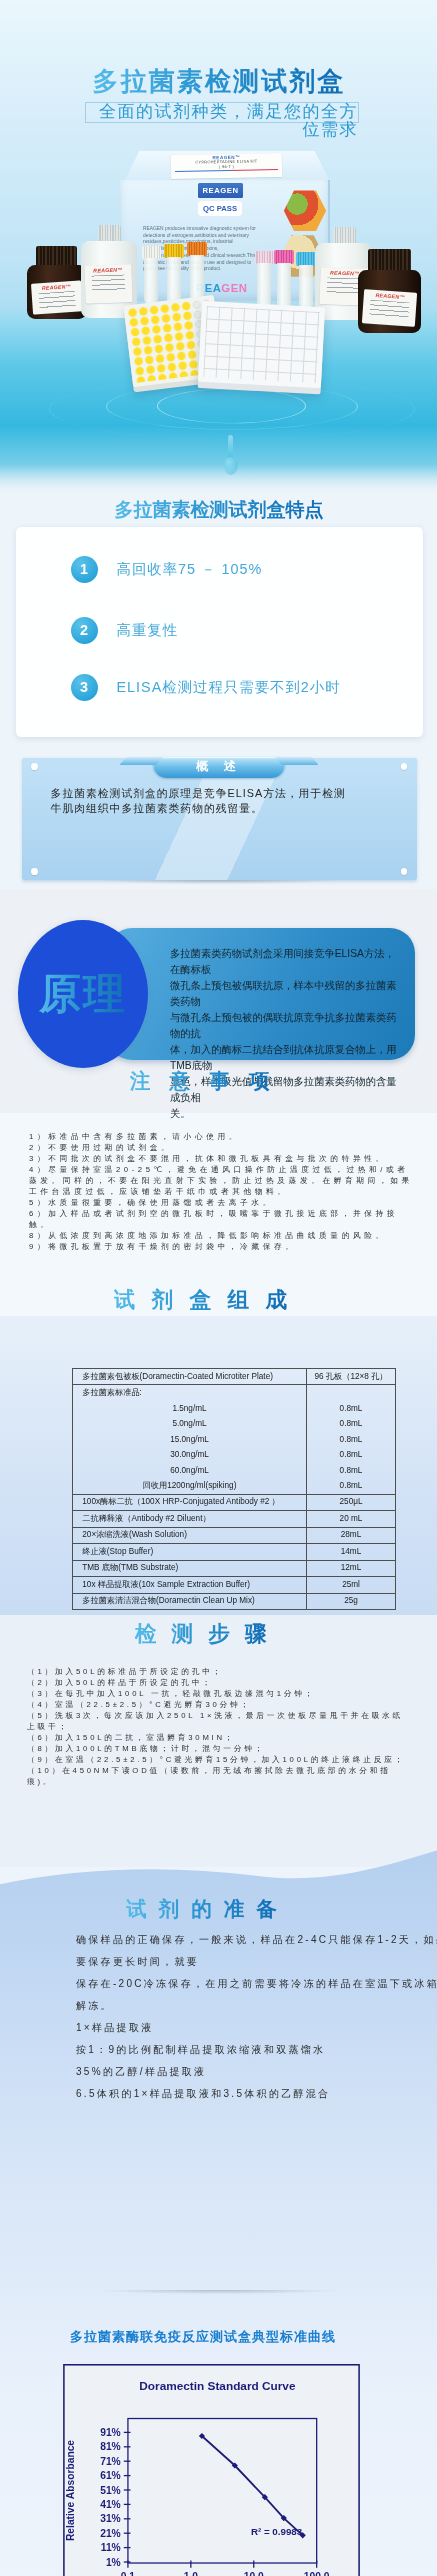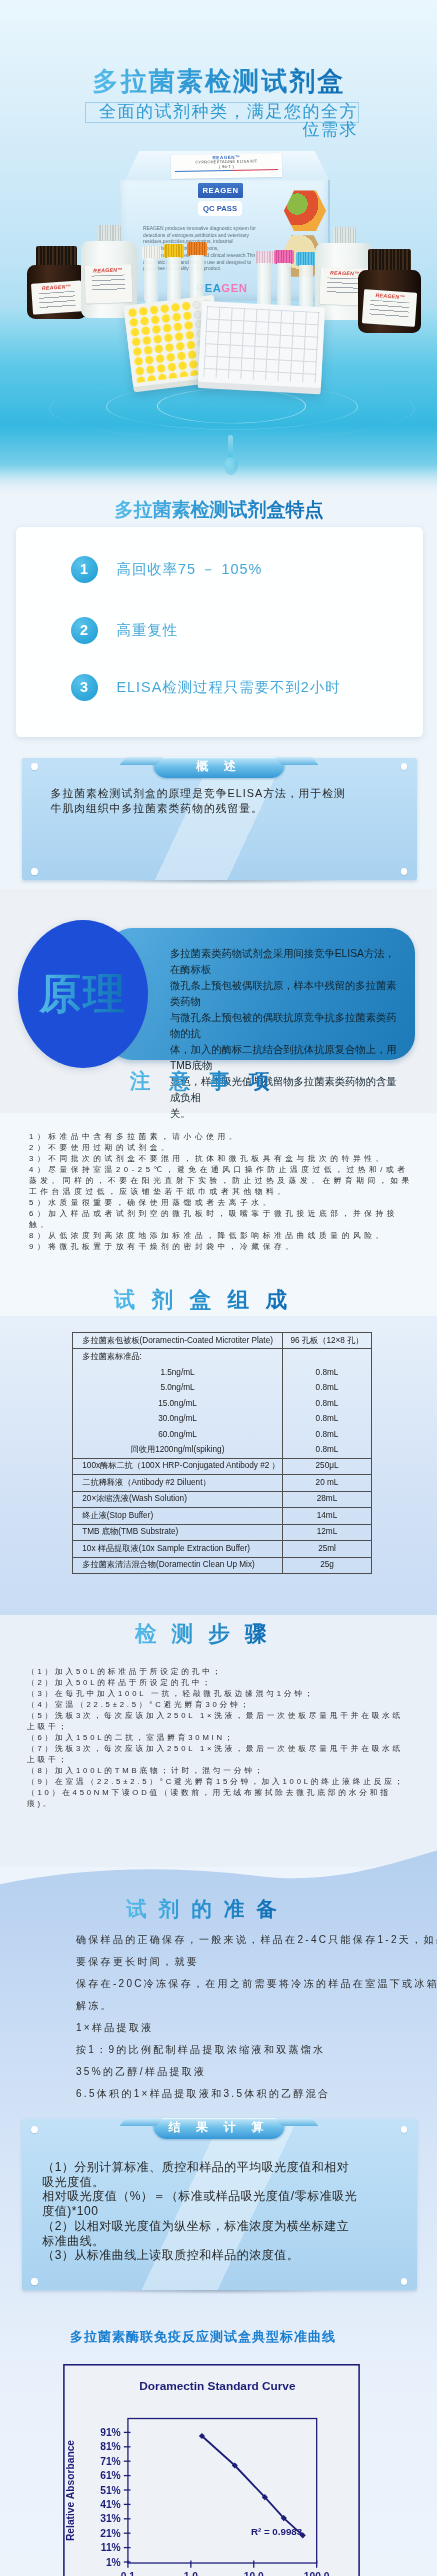--- a/index.html
+++ b/index.html
@@ -123,21 +123,21 @@
   .h-prep{top:1895px;font-size:20.6px;letter-spacing:3.1px;}
   .h-curve{top:2328px;font-size:13px;font-weight:bold;color:#1b7fd0;letter-spacing:1px;}
 
   
   .notes-list{left:29px;top:1131px;width:387px;}
   .steps-list{left:27px;top:1666px;width:385px;}
   .note-line{margin:0;font-size:7.7px;letter-spacing:3.6px;line-height:11px;color:#2f2f2f;}
   .step-line{margin:0;font-size:7.7px;letter-spacing:2.8px;line-height:11px;color:#2f2f2f;}
 
   
-  .comp-table{left:72px;top:1332px;width:300px;border-collapse:collapse;}
+  .comp-table{left:72px;top:1368px;width:324px;border-collapse:collapse;}
   .comp-table td{border:0.8px solid #4f4f4f;font-size:8.2px;color:#1c1c1c;padding:2.6px 2.1px 2.6px 9.3px;line-height:10.3px;}
   .comp-table .c-qty{width:89px;text-align:center;padding:2.6px 1px;}
   .t-grouphead td,.t-center td{border-top:none;border-bottom:none;}
   .t-center .c-name{text-align:center;padding-left:2.1px;}
 
   
   .prep-text{left:28px;top:1929px;width:384px;font-size:10px;line-height:22px;letter-spacing:2.3px;color:#2c2c2c;white-space:pre-line;margin-left:48px;}
 
   
   .chart-frame{left:63px;top:2364px;width:297px;height:234px;}
@@ -402,50 +402,35 @@
 
   <div class="abs sec-heading h-steps"><span class="grad">检 测 步 骤</span></div>
   <div class="abs steps-list">
 
   <p class="step-line">（1）加入50L的标准品于所设定的孔中；</p>
       <p class="step-line">（2）加入50L的样品于所设定的孔中；</p>
       <p class="step-line">（3）在每孔中加入100L 一抗，轻敲微孔板边缘混匀1分钟；</p>
       <p class="step-line">（4）室温（22.5±2.5）°C避光孵育30分钟；</p>
       <p class="step-line">（5）洗板3次，每次应该加入250L 1×洗液，最后一次使板尽量甩干并在吸水纸上吸干；</p>
       <p class="step-line">（6）加入150L的二抗，室温孵育30MIN；</p>
-      <p class="step-line">（7）洗板3次，每次应该加入250L 1×洗液，最后一次使板尽量甩干并在吸水纸上吸干；</p>
       <p class="step-line">（8）加入100L的TMB底物；计时，混匀一分钟；</p>
       <p class="step-line">（9）在室温（22.5±2.5）°C避光孵育15分钟，加入100L的终止液终止反应；</p>
       <p class="step-line">（10）在450NM下读OD值（读数前，用无绒布擦拭除去微孔底部的水分和指痕)。</p>
     </div>
 
   <div class="abs sec-heading h-prep"><span class="grad">试 剂 的 准 备</span></div>
   <div class="abs prep-text">确保样品的正确保存，一般来说，样品在2-4C只能保存1-2天，如果
 要保存更长时间，就要
 保存在-20C冷冻保存，在用之前需要将冷冻的样品在室温下或冰箱内
 解冻。
 1×样品提取液
 按1：9的比例配制样品提取浓缩液和双蒸馏水
 35%的乙醇/样品提取液
 6.5体积的1×样品提取液和3.5体积的乙醇混合</div>
 
-  <div class="abs panel results-panel">
-    <div class="tab">结 果 计 算</div>
-    <div class="dot" style="left:9.3px;top:7.2px;"></div>
-    <div class="dot" style="right:9.3px;top:7.2px;"></div>
-    <div class="dot" style="left:9.3px;bottom:5.2px;"></div>
-    <div class="dot" style="right:9.3px;bottom:5.2px;"></div>
-    <div class="panel-text results-text">（1）分别计算标准、质控和样品的平均吸光度值和相对
-吸光度值。
-相对吸光度值（%）＝（标准或样品吸光度值/零标准吸光
-度值)*100
-（2）以相对吸光度值为纵坐标，标准浓度为横坐标建立
-标准曲线。
-（3）从标准曲线上读取质控和样品的浓度值。</div>
-  </div>
   <div class="abs shine shine-re"></div>
 
   <div class="abs sec-heading h-curve">多拉菌素酶联免疫反应测试盒典型标准曲线</div>
   <div class="abs chart-frame">
     <svg id="curve-svg" width="297" height="234" viewBox="0 0 577 455">
         <rect x="1.5" y="1.5" width="574" height="452" fill="#eef2f7" stroke="#1d1d78" stroke-width="3"></rect>
         <text x="300" y="50" text-anchor="middle" font-size="23">Doramectin Standard Curve</text>
         <rect x="126" y="106" width="367" height="281" fill="none" stroke="#1d1d78" stroke-width="2.5"></rect>
         <line x1="118" y1="133" x2="131" y2="133" stroke="#1d1d78" stroke-width="2.5"></line>
         <text x="112" y="140" text-anchor="end" font-size="20">91%</text>

